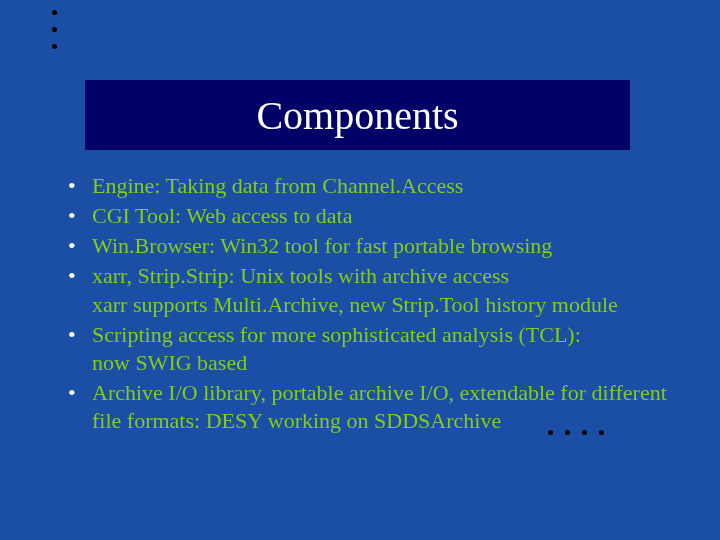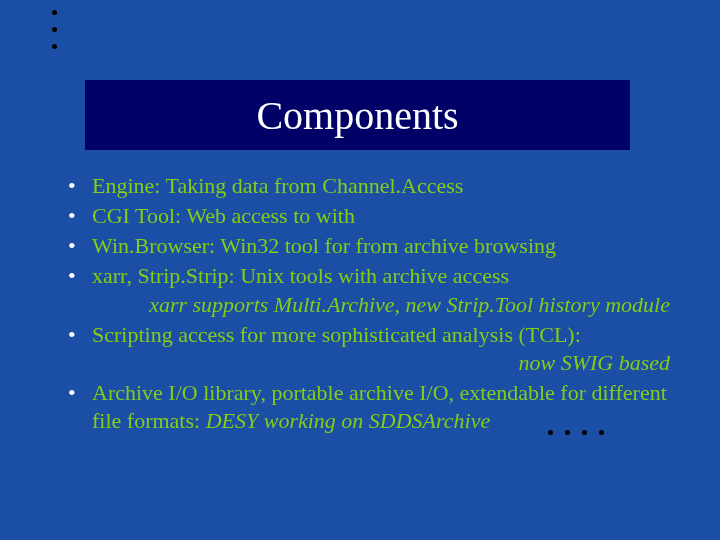--- a/index.html
+++ b/index.html
@@ -71,26 +71,23 @@
   }
   .body li::before {
     content: "•";
     position: absolute;
     left: 8px;
     top: 0;
     color: #fff;
     font-size: 22px;
   }
   .sub {
-    font-style: italic;
     display: block;
-    text-align: right;
   }
   .inline-sub {
-    font-style: italic;
   }
 </style>
 </head>
 <body>
 
 <div class="slide">
 
   <div class="deco-dots deco-top">
     <span></span>
       <span></span>
@@ -100,24 +97,24 @@
   <div class="title-bar">
     <div class="title-text">Components</div>
   </div>
 
   <div class="body">
     <ul>
       <li>
         <span>Engine: Taking data from Channel.Access</span>
       </li>
       <li>
-        <span>CGI Tool: Web access to with</span>
+        <span>CGI Tool: Web access to data</span>
       </li>
       <li>
-        <span>Win.Browser: Win32 tool for from archive browsing</span>
+        <span>Win.Browser: Win32 tool for fast portable browsing</span>
       </li>
       <li>
         <span>xarr, Strip.Strip: Unix tools with archive access</span>
         <span class="sub">xarr supports Multi.Archive, new Strip.Tool history module</span>
       </li>
       <li>
         <span>Scripting access for more sophisticated analysis (TCL):</span>
         <span class="sub">now SWIG based</span>
       </li>
       <li>

